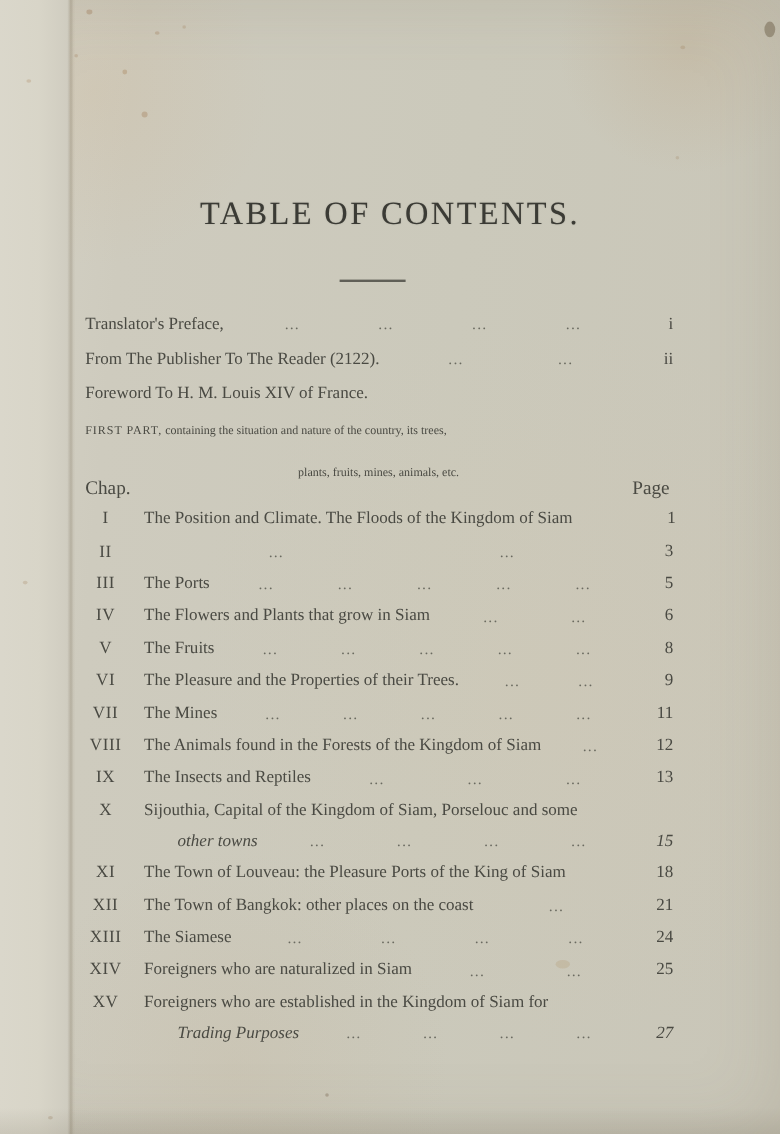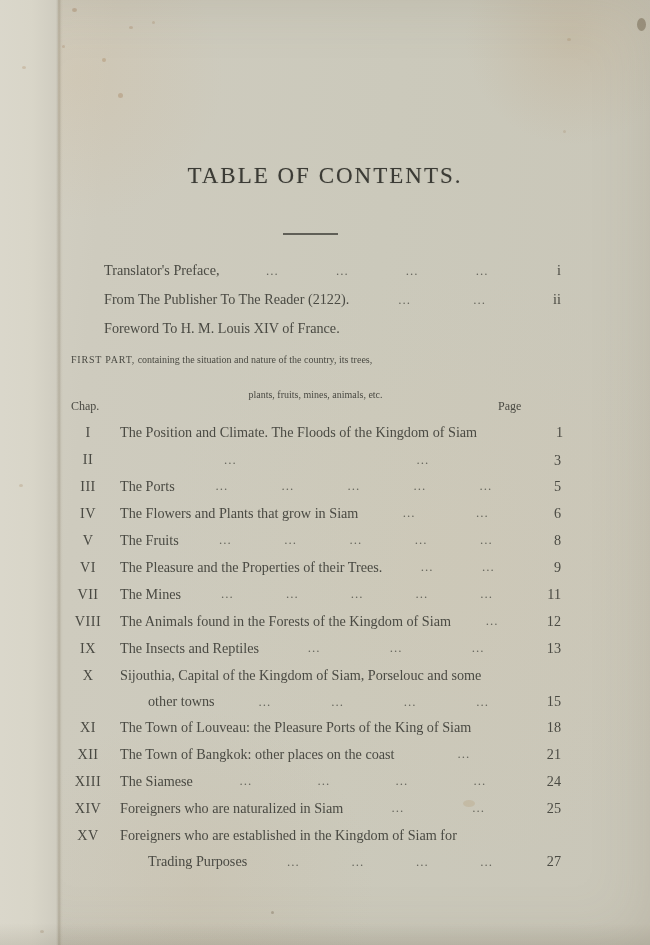--- a/index.html
+++ b/index.html
@@ -59,21 +59,21 @@
     left: 0; top: 0;
     width: 650px; height: 945px;
     color: #474740;
   }
 
   .doc-title {
     position: absolute;
     left: 0; top: 163px;
     width: 650px;
     text-align: center;
-    font-size: 23px;
+    font-size: 27px;
     letter-spacing: 2.0px;
     color: #3b3b35;
     font-weight: normal;
     text-shadow: 0 0 1px rgba(70,70,62,0.35);
   }
 
   .title-rule {
     position: absolute;
     left: 283px; top: 233px;
     width: 55px; height: 2px;
@@ -87,21 +87,21 @@
     width: 490px;
     font-size: 14.2px;
     color: #4a4a43;
   }
   .fm-row {
     position: relative;
     display: flex;
     align-items: baseline;
     height: 29px;
   }
-  .fm-label { white-space: nowrap; margin-left: 33px; }
+  .fm-label { white-space: nowrap; }
   .fm-leaders {
     flex: 1;
     display: flex;
     justify-content: space-around;
     padding: 0 18px;
     color: #6a6a60;
     letter-spacing: 1px;
     font-size: 13px;
   }
   .fm-page {
@@ -124,25 +124,25 @@
   }
   .part-note .second-line {
     display: block;
     text-align: center;
     margin-top: 14px;
   }
 
   .col-head {
     position: absolute;
     top: 399px;
-    font-size: 12px;
+    font-size: 16px;
     color: #4a4a43;
   }
   .col-head-chap { left: 71px; }
-  .col-head-page { left: 498px; width: 60px; text-align: left; }
+  .col-head-page { left: 498px; width: 60px; text-align: right; }
 
   .toc {
     position: absolute;
     left: 66px; top: 424px;
     width: 495px;
     font-size: 14.2px;
     color: #4a4a43;
   }
   .toc-row {
     position: relative;
@@ -152,21 +152,21 @@
   }
   .toc-num {
     width: 44px;
     text-align: center;
     flex: 0 0 44px;
     letter-spacing: 0.5px;
   }
   .toc-body {
     flex: 1;
     display: flex;
-    align-items: flex-start;
+    align-items: center;
     padding-left: 10px;
   }
   .toc-title { white-space: nowrap; }
   .toc-leaders {
     flex: 1;
     display: flex;
     justify-content: space-around;
     padding: 0 14px;
     color: #6a6a60;
     letter-spacing: 1px;
@@ -185,20 +185,21 @@
   .toc-row.two-line .line1 {
     display: flex;
     align-items: baseline;
     min-height: 26px;
   }
   .toc-row.two-line .line2 {
     display: flex;
     align-items: baseline;
     min-height: 26px;
     padding-left: 44px;
+    font-style: italic;
   }
   .toc-row.two-line .cont-indent {
     flex: 0 0 38px;
   }
 </style>
 </head>
 <body>
 
 <div class="page">
 

